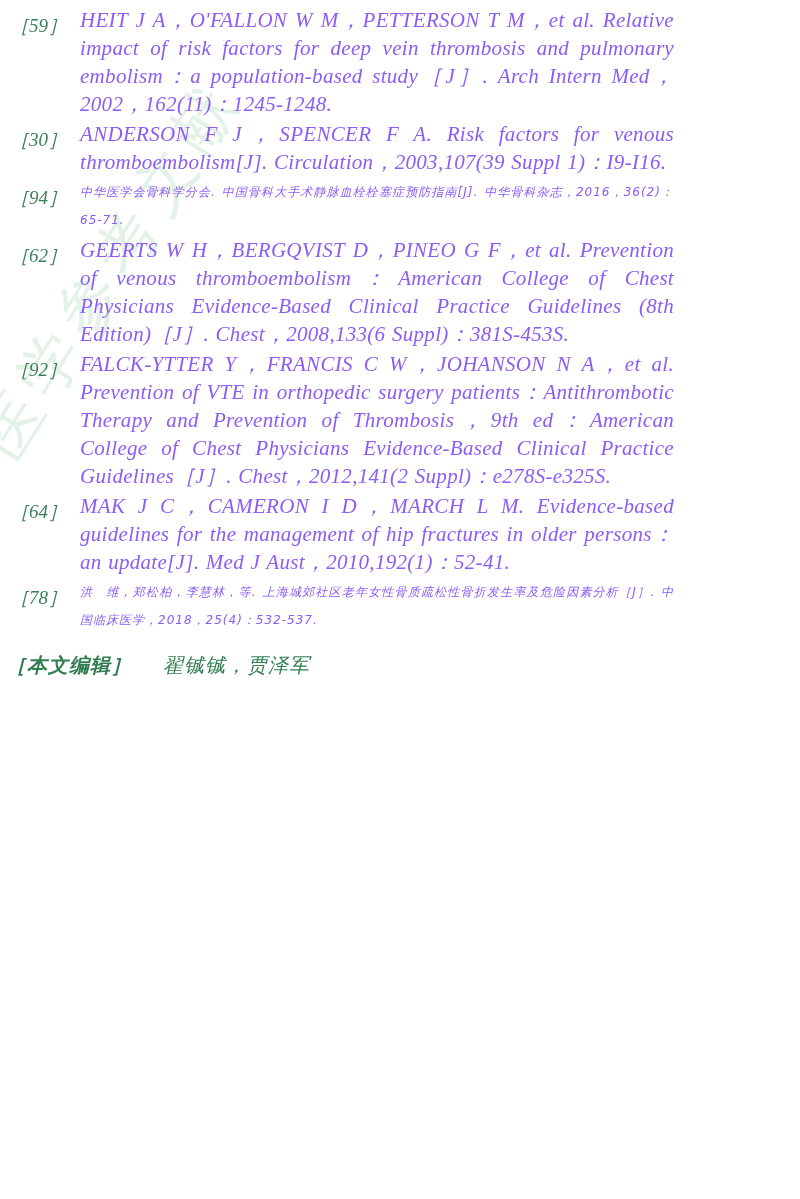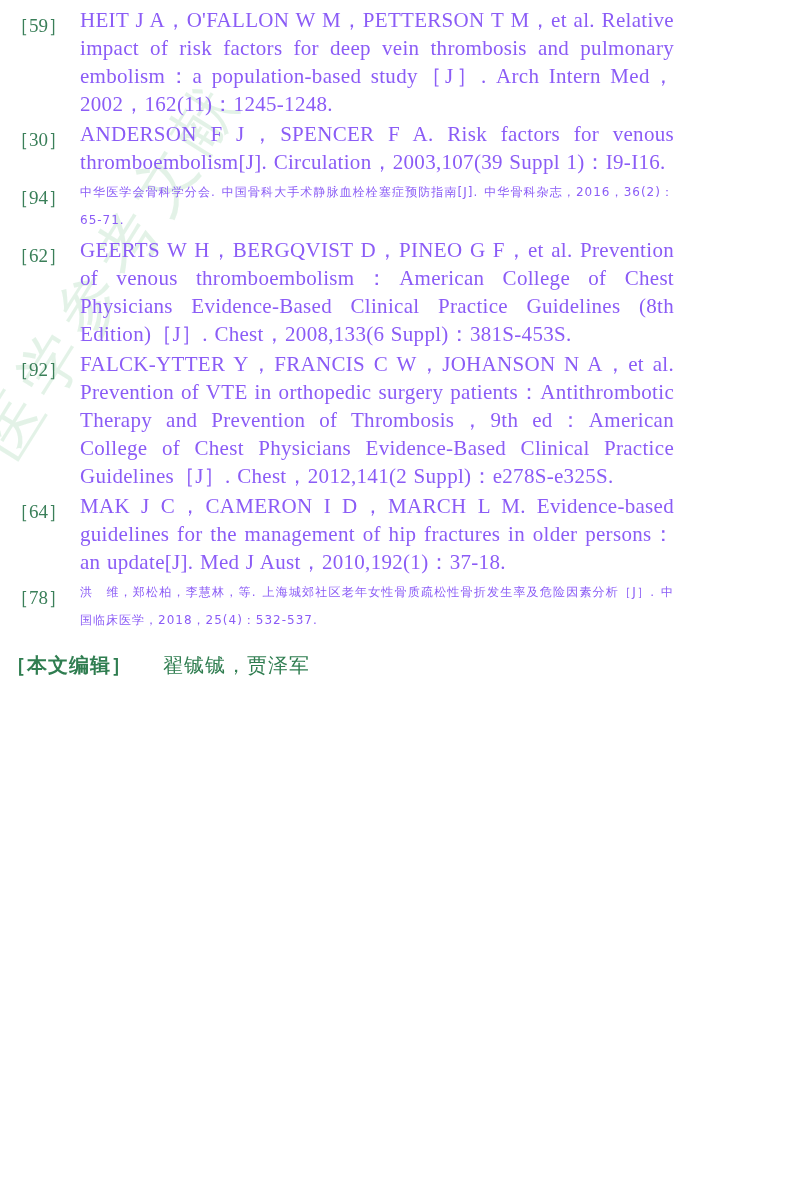--- a/index.html
+++ b/index.html
@@ -33,20 +33,21 @@
     pointer-events: none;
     z-index: 0;
   }
 
   #page {
     position: relative;
     z-index: 1;
     padding: 6px 14px 0 6px;
     box-sizing: border-box;
     width: 688px;
+    font-style: italic;
   }
 
   .ref {
     display: flex;
     align-items: flex-start;
     margin-bottom: 2px;
   }
   .ref-num {
     flex: 0 0 74px;
     font-size: 19px;
@@ -119,21 +120,21 @@
     <div class="ref-body">GEERTS W H，BERGQVIST D，PINEO G F，et al. Prevention of venous thromboembolism：American College of Chest Physicians Evidence-Based Clinical Practice Guidelines (8th Edition)［J］. Chest，2008,133(6 Suppl)：381S-453S.</div>
   </div>
 
   <div class="ref">
     <div class="ref-num">［92］</div>
     <div class="ref-body">FALCK-YTTER Y，FRANCIS C W，JOHANSON N A，et al. Prevention of VTE in orthopedic surgery patients：Antithrombotic Therapy and Prevention of Thrombosis，9th ed：American College of Chest Physicians Evidence-Based Clinical Practice Guidelines［J］. Chest，2012,141(2 Suppl)：e278S-e325S.</div>
   </div>
 
   <div class="ref">
     <div class="ref-num">［64］</div>
-    <div class="ref-body">MAK J C，CAMERON I D，MARCH L M. Evidence-based guidelines for the management of hip fractures in older persons：an update[J]. Med J Aust，2010,192(1)：37-18.</div>
+    <div class="ref-body">MAK J C，CAMERON I D，MARCH L M. Evidence-based guidelines for the management of hip fractures in older persons：an update[J]. Med J Aust，2010,192(1)：52-41.</div>
   </div>
 
   <div class="ref">
     <div class="ref-num">［78］</div>
     <div class="ref-body cjk">洪　维，郑松柏，李慧林，等. 上海城郊社区老年女性骨质疏松性骨折发生率及危险因素分析［J］. 中国临床医学，2018，25(4)：532-537.</div>
   </div>
 
   <div id="editor-line">
     <span class="editor-label">［本文编辑］</span>
     <span class="editor-names">翟铖铖，贾泽军</span>

